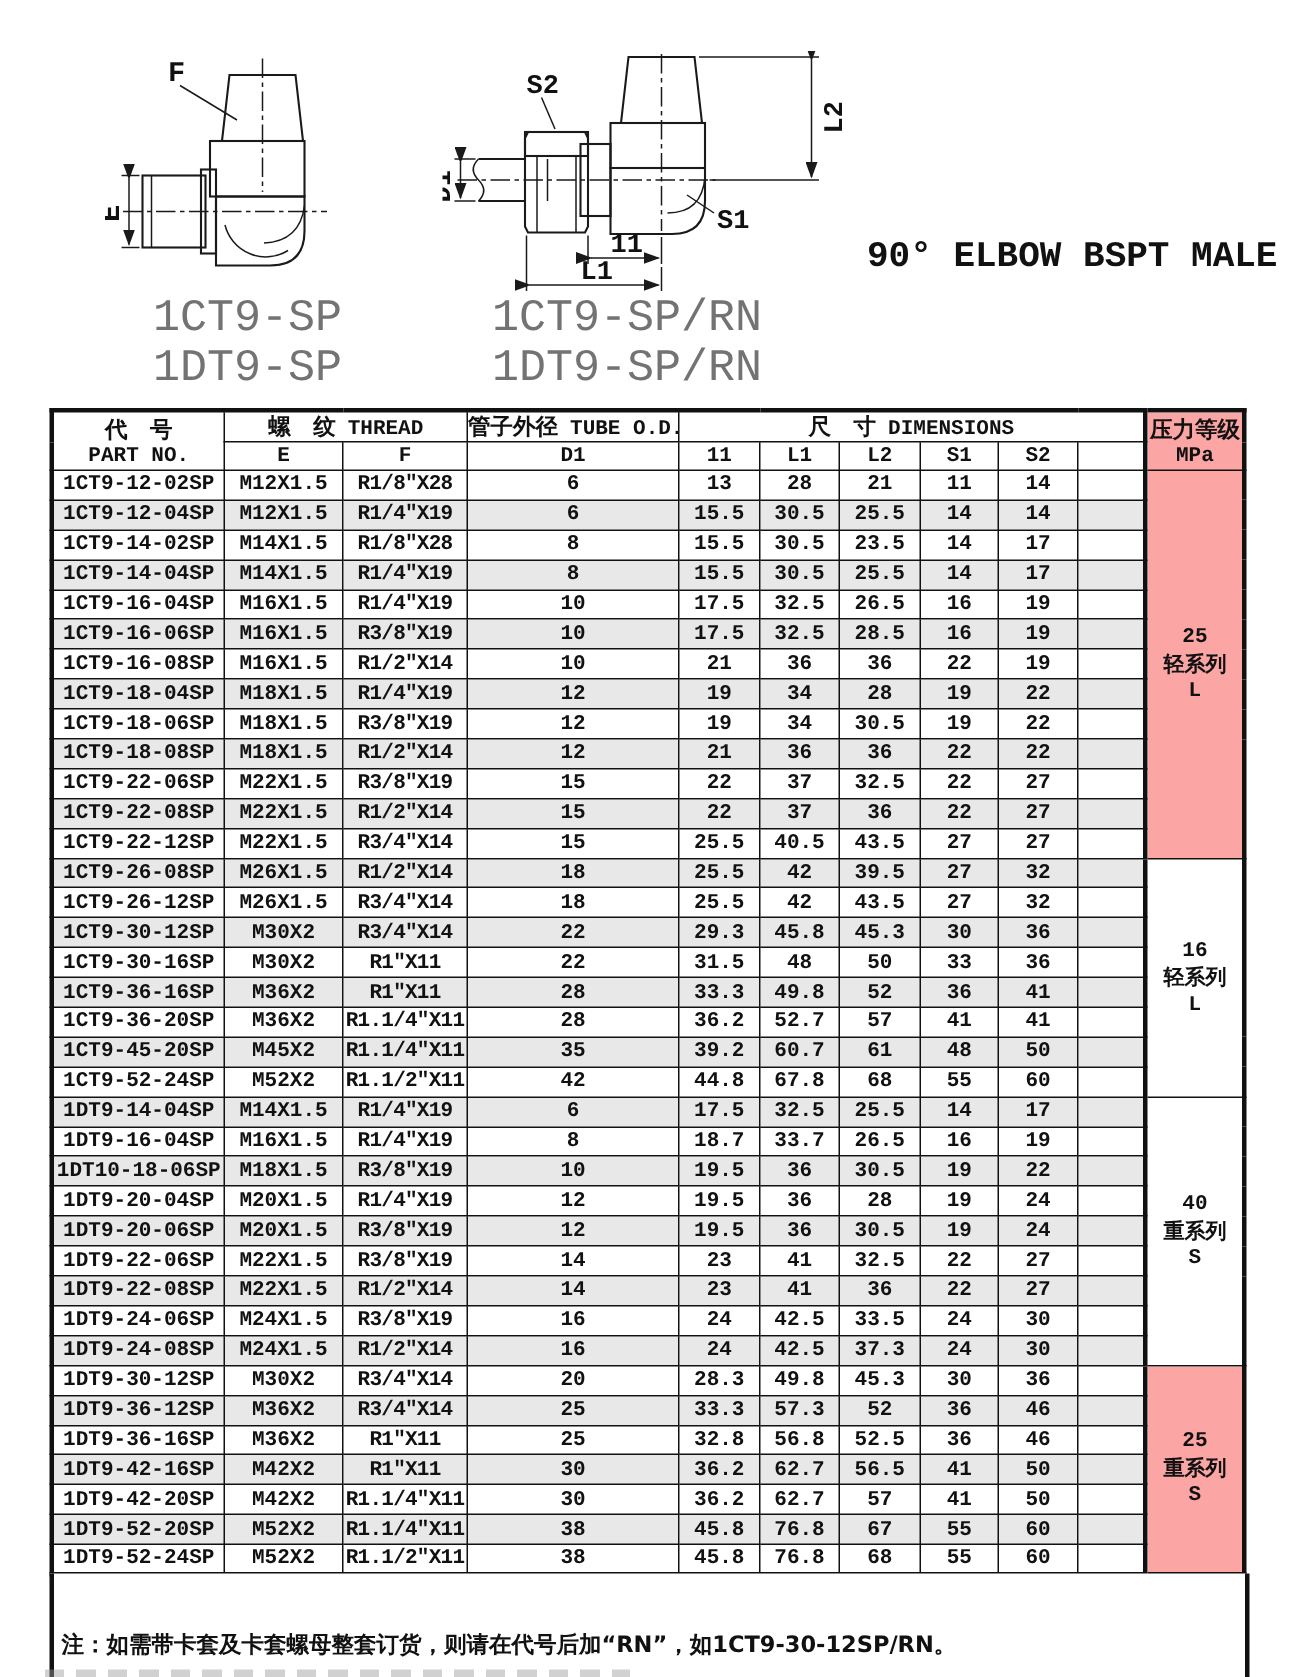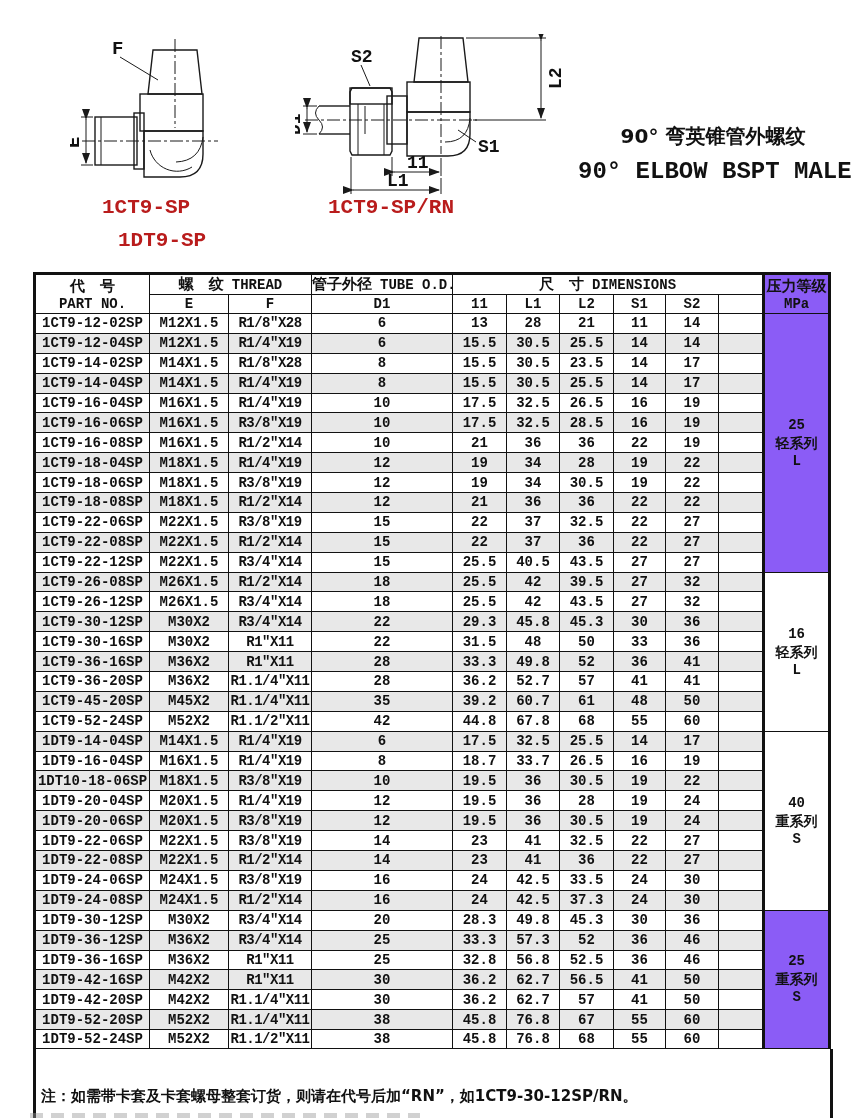--- a/index.html
+++ b/index.html
@@ -1,42 +1,42 @@
 <!DOCTYPE html>
 <html><head>
 <meta charset="utf-8">
 <style>
   html,body{margin:0;padding:0;background:#fff;}
   #page{position:relative;width:861px;height:1118px;background:#fff;overflow:hidden;
         font-family:"Liberation Sans",sans-serif;color:#111;}
   
   .fig{position:absolute;}
   svg text{font-family:"Liberation Mono",monospace;font-weight:bold;fill:#111;}
-  .caption{position:absolute;font-family:"Liberation Mono",monospace;font-weight:bold;
-           font-size:21px;color:#b91c1c;letter-spacing:0px;white-space:nowrap;}
+  .caption{position:absolute;font-family:"Liberation Mono",monospace;font-weight:normal;
+           font-size:30px;color:#737373;letter-spacing:0px;white-space:nowrap;}
   .title-cn{position:absolute;left:585px;top:123px;width:256px;text-align:center;
             font-family:"DejaVu Sans",sans-serif;font-weight:bold;font-size:20px;white-space:nowrap;}
   .title-en{position:absolute;left:578px;top:158px;width:266px;text-align:center;
             font-family:"Liberation Mono",monospace;font-weight:bold;font-size:24px;white-space:nowrap;}
   
   #spec-table{position:absolute;left:33px;top:272px;border-collapse:collapse;table-layout:fixed;
               width:795px;border:3px solid #111;}
   #spec-table td,#spec-table th{border:1px solid #111;padding:0;text-align:center;vertical-align:middle;
               font-family:"Liberation Mono",monospace;font-weight:bold;font-size:14px;
               white-space:nowrap;overflow:hidden;color:#111;}
   #spec-table thead tr{height:19px;}
   .cn{font-family:"DejaVu Sans",sans-serif;font-weight:bold;}
   .hdr-cn{font-size:15px;}
   .hdr-pair .cn{margin-right:8px;}
   thead .sub td{border-bottom:3px solid #111;}
   tr.data-row{height:19.9px;padding-left:44px;}
   tr.shaded td{background:#e8e8e8;}
   tr.shaded td.pressure-cell{background:#fff;}
   tr.group-start td{border-top:3px solid #111;}
-  td.pressure-cell,td.hdr-pressure{border-left:3px solid #111 !important;background:#8b5cf6;}
+  td.pressure-cell,td.hdr-pressure{border-left:3px solid #111 !important;background:#fca5a5;}
   td.pressure-cell div{line-height:18px;font-size:14px;}
   td.pressure-cell div.cn{font-size:14px;}
   td.col-f{font-size:13px;letter-spacing:-0.5px;}
   
   #notes{position:absolute;left:33px;top:1049px;width:789px;height:69px;
          border-left:3px solid #111;border-right:3px solid #111;background:#fff;
          padding:2px 0 0 5px;box-sizing:content-box;}
   #notes .line{line-height:22px;font-size:15px;white-space:nowrap;font-weight:bold;margin-top:34px;}
   #notes .en{font-family:"Liberation Mono",monospace;font-size:15px;}
   #notes .zh{font-family:"DejaVu Sans",sans-serif;}
@@ -85,21 +85,21 @@
 
     <text x="42" y="18" font-size="19">F</text>
     <line class="thin" x1="50" y1="21" x2="88" y2="44"></line>
 
     <line class="thin" x1="23" y1="81" x2="11" y2="81"></line>
     <line class="thin" x1="23" y1="129" x2="11" y2="129"></line>
     <line class="thin" x1="16" y1="83" x2="16" y2="127" marker-start="url(#arrL)" marker-end="url(#arrL)"></line>
     <text font-size="19" transform="translate(9,112) rotate(-90)">E</text>
   </svg>
   <div class="caption" style="left:102px;top:196px">1CT9-SP</div>
-  <div class="caption" style="left:118px;top:229px">1DT9-SP</div>
+  <div class="caption" style="left:102px;top:229px">1DT9-SP</div>
 
   <svg class="fig" style="left:295px;top:34px" width="268" height="164" viewBox="0 0 268 164">
     <defs>
       <pattern id="hR" patternUnits="userSpaceOnUse" width="6" height="6" patternTransform="rotate(45)">
         <rect width="6" height="6" fill="#fff"></rect>
           <line x1="0" y1="0" x2="0" y2="6" stroke="#1a1a1a" stroke-width="1"></line>
       </pattern>
       <pattern id="tR" patternUnits="userSpaceOnUse" width="3.6" height="3.6" patternTransform="rotate(62)">
         <rect width="3.6" height="3.6" fill="#fff"></rect>
           <line x1="0" y1="0" x2="0" y2="3.6" stroke="#1a1a1a" stroke-width="0.9"></line>
@@ -150,22 +150,22 @@
     <line class="thin" x1="146" y1="124" x2="146" y2="142"></line>
     <line class="thin" x1="99" y1="138" x2="144" y2="138" marker-start="url(#arrR)" marker-end="url(#arrR)"></line>
     <text x="112" y="134" font-size="18">11</text>
 
     <line class="thin" x1="56" y1="123" x2="56" y2="160"></line>
     <line class="thin" x1="146" y1="144" x2="146" y2="160"></line>
     <line class="thin" x1="58" y1="156" x2="144" y2="156" marker-start="url(#arrR)" marker-end="url(#arrR)"></line>
     <text x="92" y="152" font-size="18">L1</text>
   </svg>
   <div class="caption" style="left:328px;top:196px">1CT9-SP/RN</div>
-
-  <div class="title-cn">90° 弯英锥管外螺纹</div>
+  <div class="caption" style="left:328px;top:229px">1DT9-SP/RN</div>
+
   <div class="title-en">90° ELBOW BSPT MALE</div>
 
   <table id="spec-table">
     <colgroup>
       <col style="width:115px">
         <col style="width:79px">
         <col style="width:83px">
       <col style="width:141px">
         <col style="width:54px">
         <col style="width:53px">

